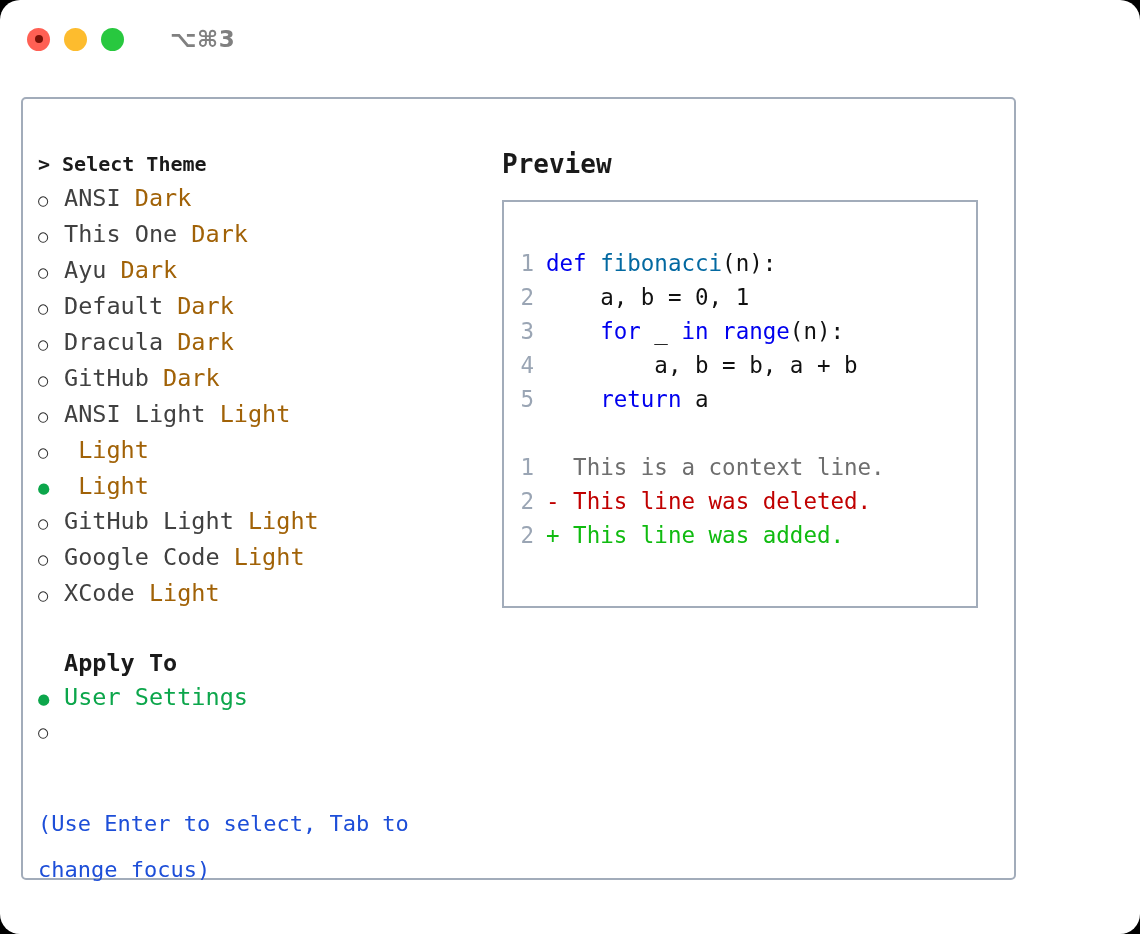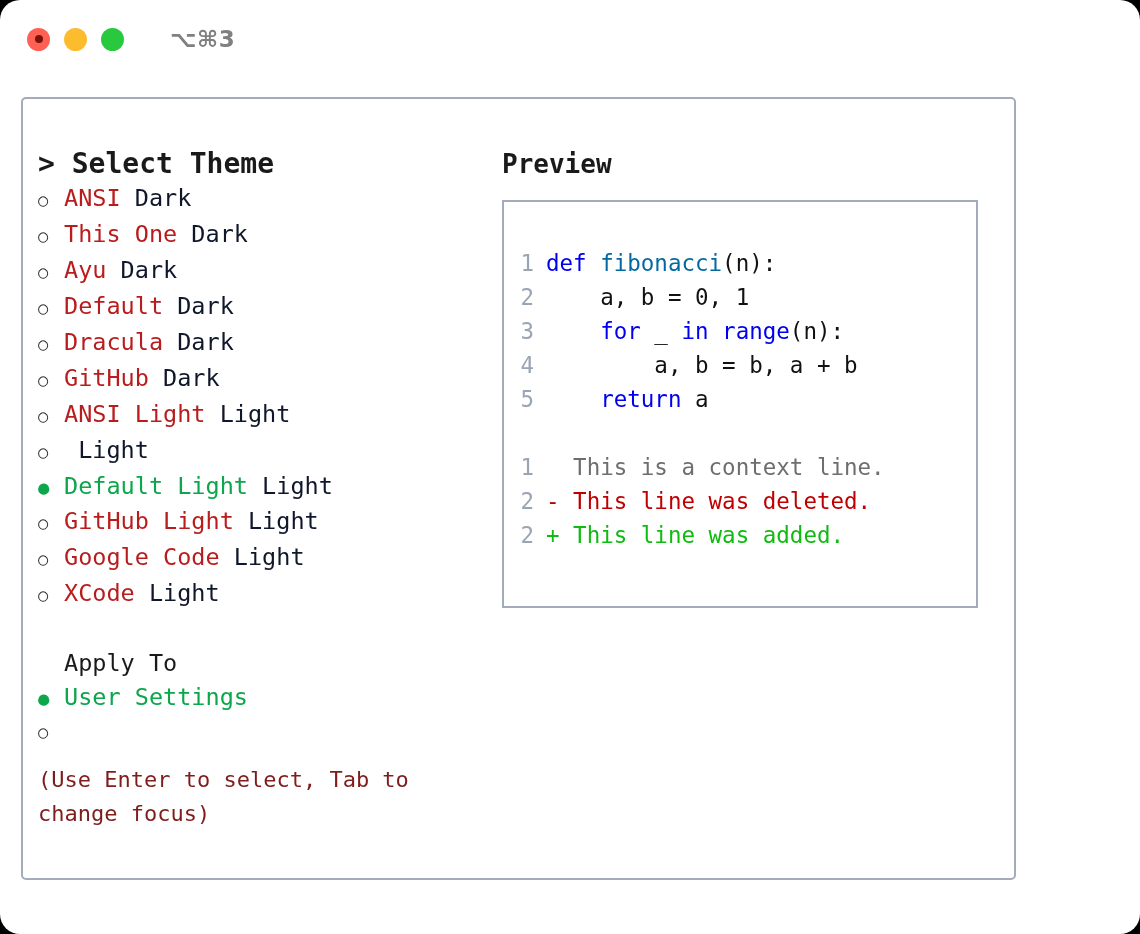--- a/index.html
+++ b/index.html
@@ -72,58 +72,58 @@
     width: 100%; height: 100%;
   }
 
   
   .left {
     position: absolute;
     left: 15px; top: 48px;
     width: 450px;
   }
   .list-header {
-    font-size: 28px;
+    font-size: 20px;
     font-weight: 700;
     color: #1A1A1A;
     line-height: 34px;
     white-space: pre;
   }
   .row {
     display: flex;
     align-items: baseline;
     line-height: 34px;
     font-size: 23.5px;
     white-space: pre;
   }
   .marker {
     width: 26px;
     flex: 0 0 26px;
     font-size: 17px;
     line-height: 34px;
     color: #303030;
   }
   .marker.on  { color: #0CA64B; font-size: 19px; }
-  .name  { color: #b91c1c; }
+  .name  { color: #404040; }
   .name.sel { color: #0CA64B; }
-  .badge { color: #0f172a; }
+  .badge { color: #a16207; }
   .section-label {
     font-size: 23.5px;
-    font-weight: 400;
+    font-weight: 700;
     color: #1A1A1A;
     line-height: 34px;
     padding-left: 26px;
     white-space: pre;
   }
   .gap { height: 34px; }
   .hint {
-    margin-top: 14px;
+    margin-top: 52px;
     font-size: 22px;
-    line-height: 34px;
-    color: #7f1d1d;
+    line-height: 46px;
+    color: #1d4ed8;
     width: 400px;
     white-space: pre-wrap;
   }
 
   
   .right {
     position: absolute;
     left: 479px; top: 48px;
     width: 500px;
   }
@@ -183,21 +183,21 @@
         <div class="list-header">&gt; Select Theme</div>
         <div id="theme-rows">
             <div class="row"><span class="marker">○</span><span class="name">ANSI</span><span class="name"> </span><span class="badge">Dark</span></div>
             <div class="row"><span class="marker">○</span><span class="name">This One</span><span class="name"> </span><span class="badge">Dark</span></div>
             <div class="row"><span class="marker">○</span><span class="name">Ayu</span><span class="name"> </span><span class="badge">Dark</span></div>
             <div class="row"><span class="marker">○</span><span class="name">Default</span><span class="name"> </span><span class="badge">Dark</span></div>
             <div class="row"><span class="marker">○</span><span class="name">Dracula</span><span class="name"> </span><span class="badge">Dark</span></div>
             <div class="row"><span class="marker">○</span><span class="name">GitHub</span><span class="name"> </span><span class="badge">Dark</span></div>
             <div class="row"><span class="marker">○</span><span class="name">ANSI Light</span><span class="name"> </span><span class="badge">Light</span></div>
             <div class="row"><span class="marker">○</span><span class="name"> </span><span class="badge">Light</span></div>
-            <div class="row"><span class="marker on">●</span><span class="name sel">Default Light</span><span class="name"> </span><span class="badge">Light</span></div>
+            <div class="row"><span class="marker on">●</span><span class="name"> </span><span class="badge">Light</span></div>
             <div class="row"><span class="marker">○</span><span class="name">GitHub Light</span><span class="name"> </span><span class="badge">Light</span></div>
             <div class="row"><span class="marker">○</span><span class="name">Google Code</span><span class="name"> </span><span class="badge">Light</span></div>
             <div class="row"><span class="marker">○</span><span class="name">XCode</span><span class="name"> </span><span class="badge">Light</span></div>
           </div>
 
         <div class="gap"></div>
 
         <div class="section-label">Apply To</div>
         <div id="apply-rows">
             <div class="row"><span class="marker on">●</span><span class="name sel">User Settings</span></div>

